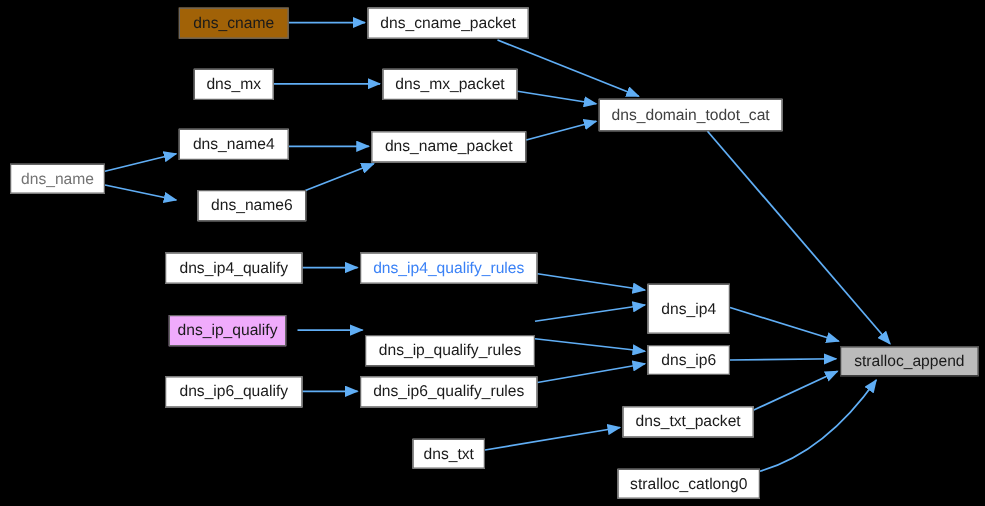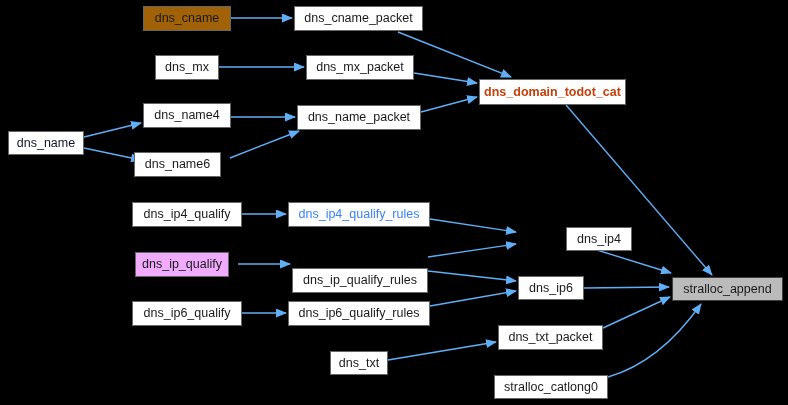--- a/index.html
+++ b/index.html
@@ -82,47 +82,47 @@
     <div class="node" style="left: 306px; top: 55px; width: 108px; height: 25px; background: rgb(255, 255, 255); border-color: rgb(102, 102, 102);">
       <span style="color: rgb(26, 26, 26);">dns_mx_packet</span>
     </div>
     <div class="node" style="left: 143px; top: 103px; width: 88px; height: 25px; background: rgb(255, 255, 255); border-color: rgb(102, 102, 102);">
       <span style="color: rgb(26, 26, 26);">dns_name4</span>
     </div>
     <div class="node" style="left: 297px; top: 105px; width: 124px; height: 25px; background: rgb(255, 255, 255); border-color: rgb(102, 102, 102);">
       <span style="color: rgb(26, 26, 26);">dns_name_packet</span>
     </div>
     <div class="node" style="left: 8px; top: 131px; width: 76px; height: 24px; background: rgb(255, 255, 255); border-color: rgb(102, 102, 102);">
-      <span style="color: #0f172a;">dns_name</span>
+      <span style="color: #737373;">dns_name</span>
     </div>
-    <div class="node" style="left: 134px; top: 152px; width: 87px; height: 25px; background: rgb(255, 255, 255); border-color: rgb(102, 102, 102); text-align: right;">
+    <div class="node" style="left: 158px; top: 152px; width: 87px; height: 25px; background: rgb(255, 255, 255); border-color: rgb(102, 102, 102); text-align: right;">
       <span style="color: rgb(26, 26, 26);">dns_name6</span>
     </div>
     <div class="node" style="left: 479px; top: 79px; width: 147px; height: 26px; background: rgb(255, 255, 255); border-color: rgb(102, 102, 102);">
-      <span style="color: #c2410c; font-weight: bold;">dns_domain_todot_cat</span>
+      <span style="color: #404040;">dns_domain_todot_cat</span>
     </div>
     <div class="node" style="left: 132px; top: 202px; width: 110px; height: 25px; background: rgb(255, 255, 255); border-color: rgb(102, 102, 102);">
       <span style="color: rgb(26, 26, 26);">dns_ip4_qualify</span>
     </div>
     <div class="node" style="left: 288px; top: 202px; width: 142px; height: 25px; background: rgb(255, 255, 255); border-color: rgb(102, 102, 102);">
       <span style="color: #3b82f6;">dns_ip4_qualify_rules</span>
     </div>
     <div class="node" style="left: 135px; top: 252px; width: 94px; height: 25px; background: #f0abfc; border-color: rgb(102, 102, 102);">
       <span style="color: rgb(26, 26, 26);">dns_ip_qualify</span>
     </div>
     <div class="node" style="left: 292px; top: 252px; width: 136px; height: 25px; background: rgb(255, 255, 255); border-color: rgb(102, 102, 102); margin-top: 16px;">
       <span style="color: rgb(26, 26, 26);">dns_ip_qualify_rules</span>
     </div>
     <div class="node" style="left: 132px; top: 301px; width: 110px; height: 25px; background: rgb(255, 255, 255); border-color: rgb(102, 102, 102);">
       <span style="color: rgb(26, 26, 26);">dns_ip6_qualify</span>
     </div>
     <div class="node" style="left: 288px; top: 301px; width: 142px; height: 25px; background: rgb(255, 255, 255); border-color: rgb(102, 102, 102);">
       <span style="color: rgb(26, 26, 26);">dns_ip6_qualify_rules</span>
     </div>
-    <div class="node" style="left: 518px; top: 227px; width: 66px; height: 24px; background: rgb(255, 255, 255); border-color: rgb(102, 102, 102); margin-left: 48px;">
+    <div class="node" style="left: 518px; top: 227px; width: 66px; height: 40px; background: rgb(255, 255, 255); border-color: rgb(102, 102, 102);">
       <span style="color: rgb(26, 26, 26);">dns_ip4</span>
     </div>
     <div class="node" style="left: 518px; top: 276px; width: 66px; height: 24px; background: rgb(255, 255, 255); border-color: rgb(102, 102, 102);">
       <span style="color: rgb(26, 26, 26);">dns_ip6</span>
     </div>
     <div class="node" style="left: 498px; top: 325px; width: 105px; height: 25px; background: rgb(255, 255, 255); border-color: rgb(102, 102, 102);">
       <span style="color: rgb(26, 26, 26);">dns_txt_packet</span>
     </div>
     <div class="node" style="left: 330px; top: 351px; width: 58px; height: 24px; background: rgb(255, 255, 255); border-color: rgb(102, 102, 102);">
       <span style="color: rgb(26, 26, 26);">dns_txt</span>

